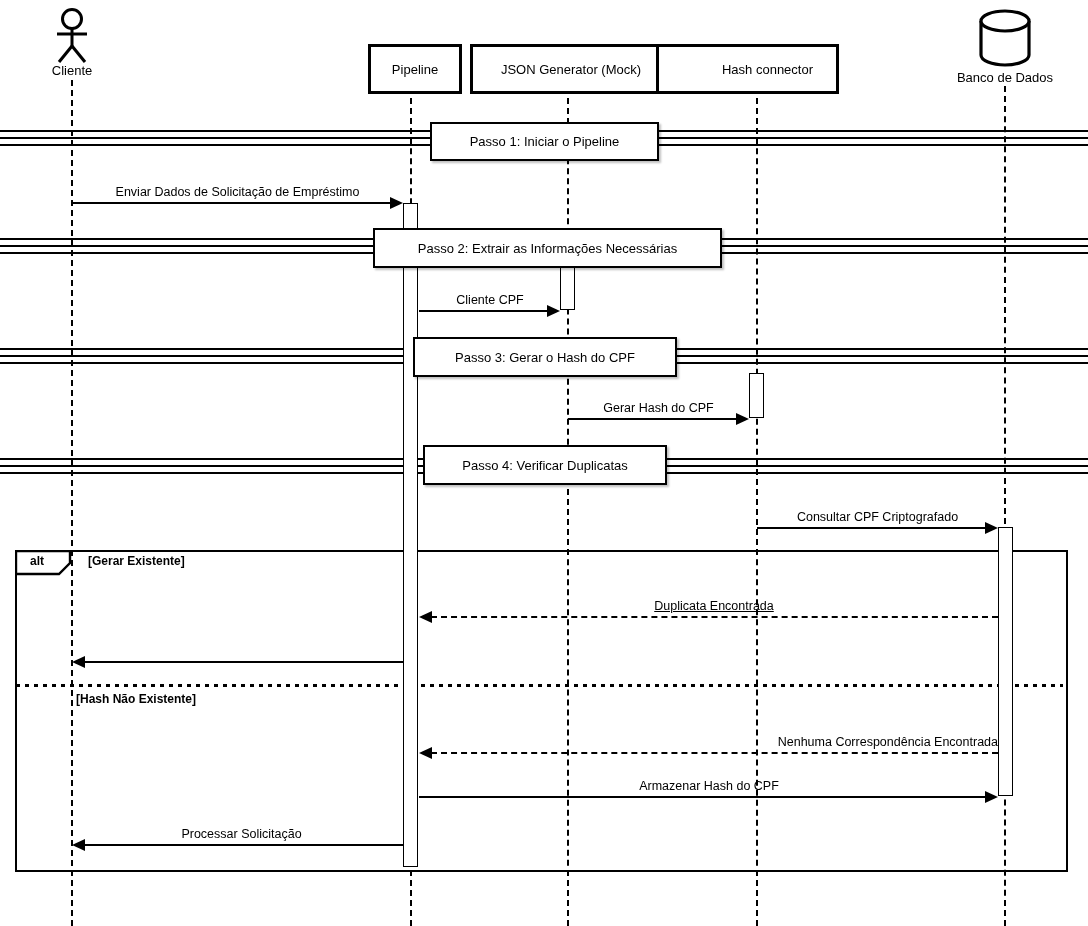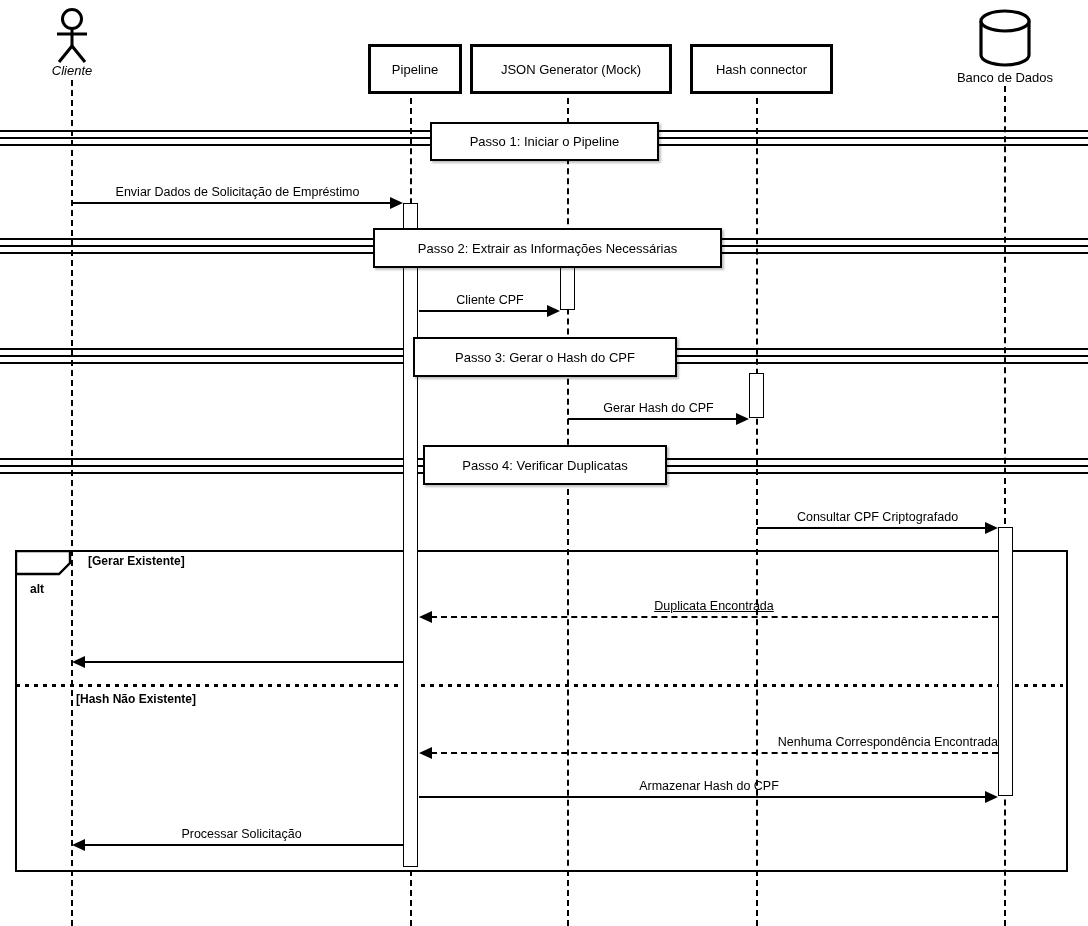--- a/index.html
+++ b/index.html
@@ -44,29 +44,29 @@
   <div class="lifeline" style="left:756px;top:88px;height:838px;"></div>
   <div class="lifeline" style="left:1004px;top:86px;height:840px;"></div>
 
   <svg width="52" height="58" viewBox="0 0 52 58" style="position:absolute;left:46px;top:6px;z-index:5;">
     <circle cx="26" cy="13" r="9.5" fill="#fff" stroke="#000" stroke-width="3"></circle>
     <line x1="26" y1="22.5" x2="26" y2="40" stroke="#000" stroke-width="3"></line>
     <line x1="11" y1="28" x2="41" y2="28" stroke="#000" stroke-width="3"></line>
     <line x1="26" y1="40" x2="13" y2="56" stroke="#000" stroke-width="3"></line>
     <line x1="26" y1="40" x2="39" y2="56" stroke="#000" stroke-width="3"></line>
   </svg>
-  <div class="plabel" style="left:22px;top:63px;width:100px;font-style:italic;">Cliente</div>
+  <div class="plabel" style="left:22px;top:63px;width:100px;">Cliente</div>
 
   <div class="pbox" style="left:368px;top:44px;width:88px;height:44px;">
     <span>Pipeline</span>
   </div>
   <div class="pbox" style="left:470px;top:44px;width:196px;height:44px;">
     <span>JSON Generator (Mock)</span>
   </div>
-  <div class="pbox" style="left:690px;top:44px;width:137px;height:44px;">
+  <div class="pbox" style="left:656px;top:44px;width:137px;height:44px;padding-left:40px;">
     <span>Hash connector</span>
   </div>
 
   <svg width="56" height="60" viewBox="0 0 56 60" style="position:absolute;left:977px;top:8px;z-index:5;">
     <path d="M4 13 V47 A24 10 0 0 0 52 47 V13" fill="#fff" stroke="#000" stroke-width="3.2"></path>
     <ellipse cx="28" cy="13" rx="24" ry="10" fill="#fff" stroke="#000" stroke-width="3.2"></ellipse>
   </svg>
   <div class="plabel" style="left:935px;top:70px;width:140px;">Banco de Dados</div>
 
   <div class="divline" style="top:130px;"></div>
@@ -82,21 +82,21 @@
   <div class="divline" style="top:362px;"></div>
 
   <div class="divline" style="top:458px;"></div>
   <div class="divline" style="top:465px;"></div>
   <div class="divline" style="top:472px;"></div>
 
   <div class="altframe"></div>
   <svg width="58" height="26" viewBox="0 0 58 26" style="position:absolute;left:15px;top:550px;z-index:6;">
     <path d="M1 1 H55 V13 L44 24 H1 Z" fill="#fff" stroke="#000" stroke-width="2.4"></path>
   </svg>
-  <div class="guard" style="left:30px;top:582px;">alt</div>
+  <div class="guard" style="left:30px;top:554px;">alt</div>
   <div class="guard" style="left:88px;top:554px;">[Gerar Existente]</div>
   <div class="altdivider"></div>
   <div class="guard" style="left:76px;top:692px;">[Hash Não Existente]</div>
 
   <div class="activation" style="left:403px;top:203px;height:662px;"></div>
   <div class="activation" style="left:560px;top:267px;height:41px;"></div>
   <div class="activation" style="left:749px;top:373px;height:43px;"></div>
   <div class="activation" style="left:998px;top:527px;height:267px;"></div>
 
   <div class="stepbox" style="left:430px;top:122px;width:225px;height:35px;">

